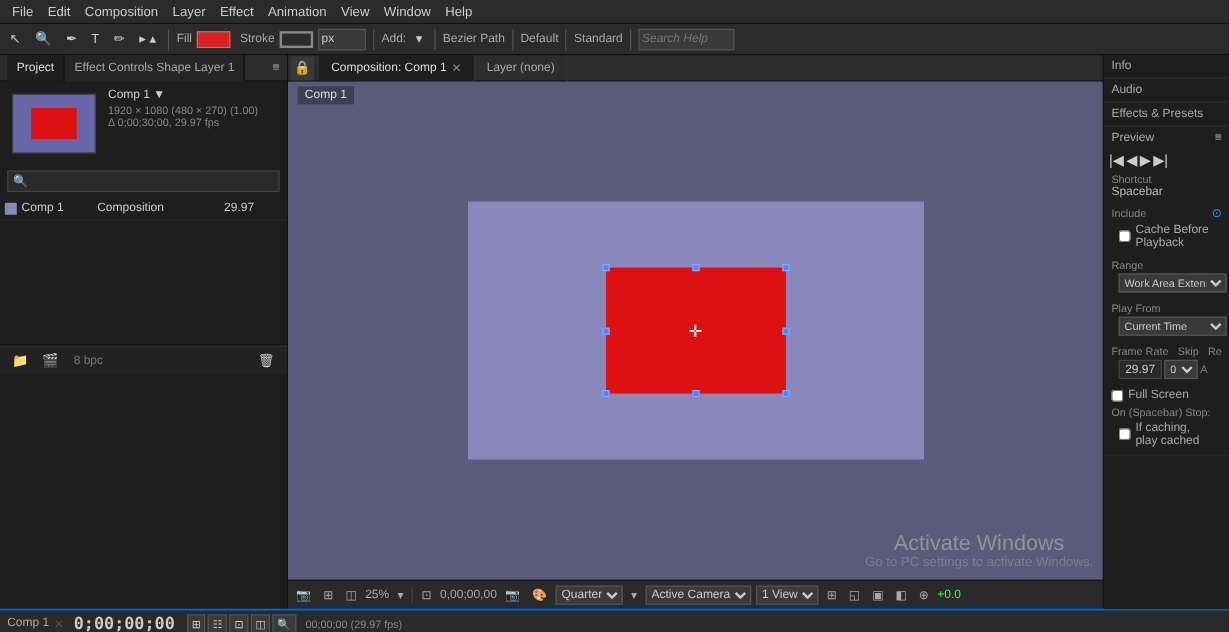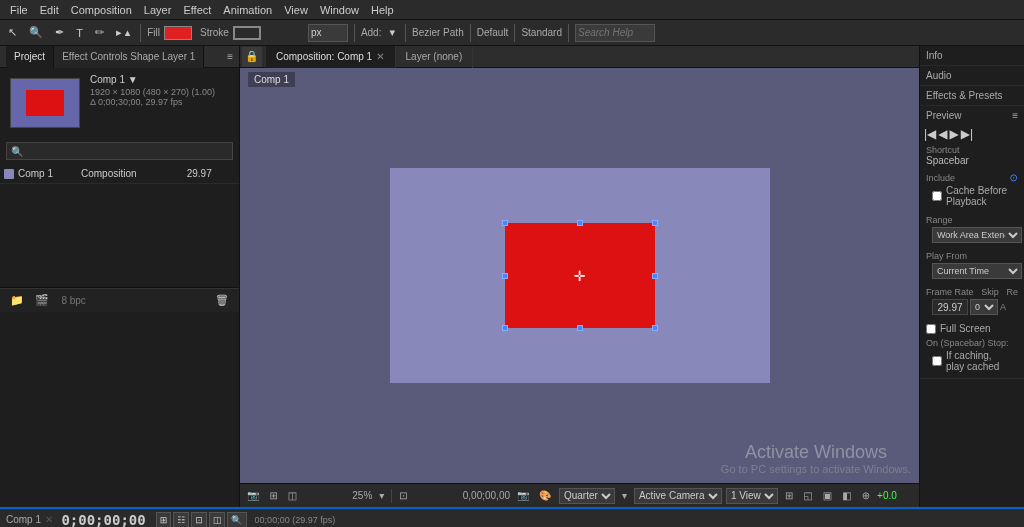--- a/index.html
+++ b/index.html
@@ -57,21 +57,21 @@
     .handle-ml { top: 50%; left: -3px; transform: translateY(-50%); }
     .handle-mr { top: 50%; right: -3px; transform: translateY(-50%); }
     .handle-tm { top: -3px; left: 50%; transform: translateX(-50%); }
     .handle-bm { bottom: -3px; left: 50%; transform: translateX(-50%); }
     .center-crosshair { position: absolute; top: 50%; left: 50%; transform: translate(-50%, -50%); color: white; font-size: 14px; }
 
     
     .viewport-toolbar { background: #2a2a2a; height: 24px; display: flex; align-items: center; padding: 0 4px; gap: 4px; border-top: 1px solid #111; }
     .vt-btn { background: transparent; border: none; color: #aaa; cursor: pointer; font-size: 10px; padding: 0 3px; }
     .vt-select { background: #3a3a3a; border: 1px solid #555; color: #ccc; font-size: 10px; height: 16px; }
-    .vt-text { font-size: 10px; color: #aaa; margin-left: 48px; }
+    .vt-text { font-size: 10px; color: #aaa; }
     .vt-green { color: #44ff44; font-size: 10px; }
 
     
     .right-panel { width: 105px; background: #1e1e1e; border-left: 1px solid #111; display: flex; flex-direction: column; flex-shrink: 0; overflow-y: auto; }
     .right-section { border-bottom: 1px solid #2a2a2a; }
     .right-section-title { padding: 4px 6px; font-size: 10px; color: #aaa; cursor: pointer; display: flex; justify-content: space-between; align-items: center; }
     .right-section-content { padding: 2px 6px 4px; font-size: 10px; color: #bbb; }
     .preview-controls { display: flex; align-items: center; gap: 2px; padding: 2px 4px; }
     .prev-btn { background: transparent; border: none; color: #ccc; cursor: pointer; font-size: 12px; }
     .checkbox-row { display: flex; align-items: center; gap: 4px; padding: 2px 6px; font-size: 10px; color: #aaa; }
@@ -109,21 +109,21 @@
   <button class="toolbar-btn">🔍</button>
   <button class="toolbar-btn">✒</button>
   <button class="toolbar-btn">T</button>
   <button class="toolbar-btn">✏</button>
   <button class="toolbar-btn">▸ ▴</button>
   <div class="toolbar-separator"></div>
   <span style="font-size:10px;color:#aaa;">Fill</span>
   <div class="fill-box"></div>
   <span style="font-size:10px;color:#aaa;margin-left:4px;">Stroke</span>
   <div class="stroke-box"></div>
-  <input class="toolbar-input" value="px" style="width: 40px; margin-left: 43px;">
+  <input class="toolbar-input" value="px" style="width: 40px;">
   <div class="toolbar-separator"></div>
   <span style="font-size:10px;color:#aaa;">Add:</span>
   <button class="toolbar-btn">▾</button>
   <div class="toolbar-separator"></div>
   <span style="font-size:10px;color:#aaa;">Bezier Path</span>
   <div class="toolbar-separator"></div>
   <span style="font-size:10px;color:#aaa;">Default</span>
   <div class="toolbar-separator"></div>
   <span style="font-size:10px;color:#aaa;">Standard</span>
   <div class="toolbar-separator"></div>

